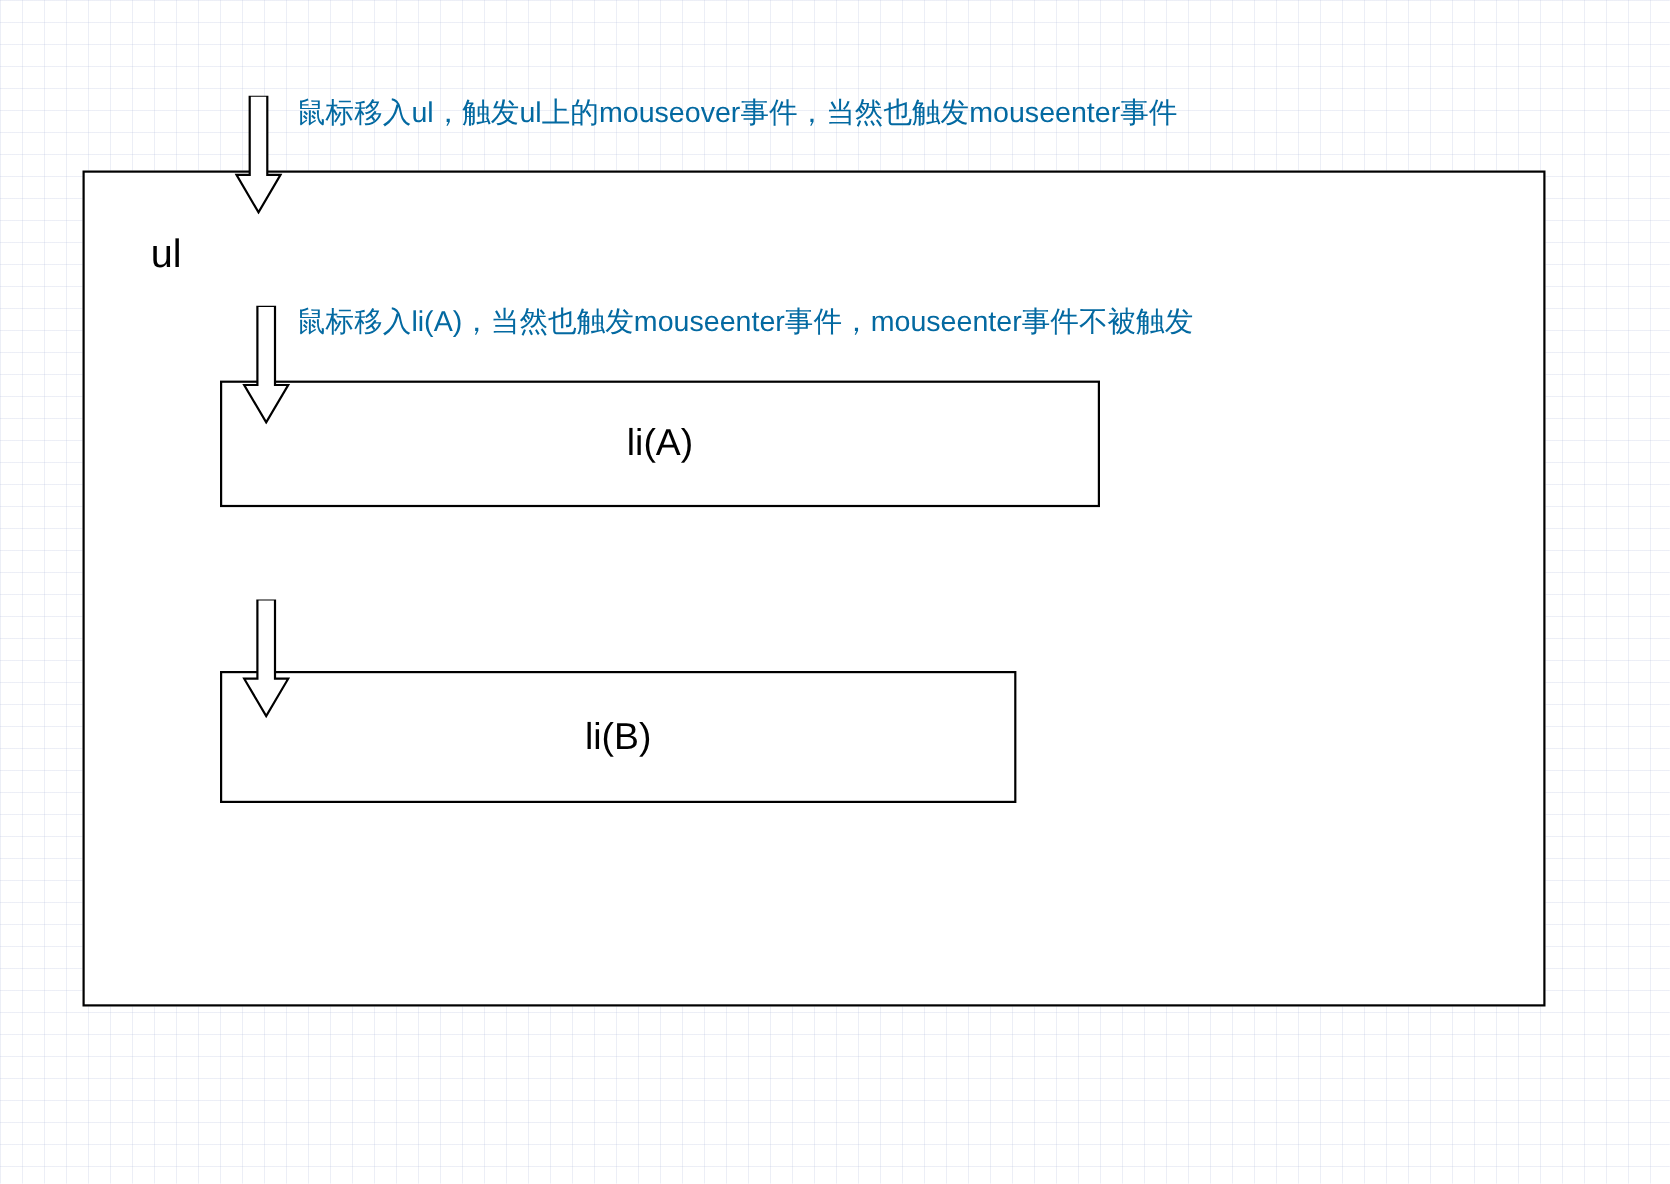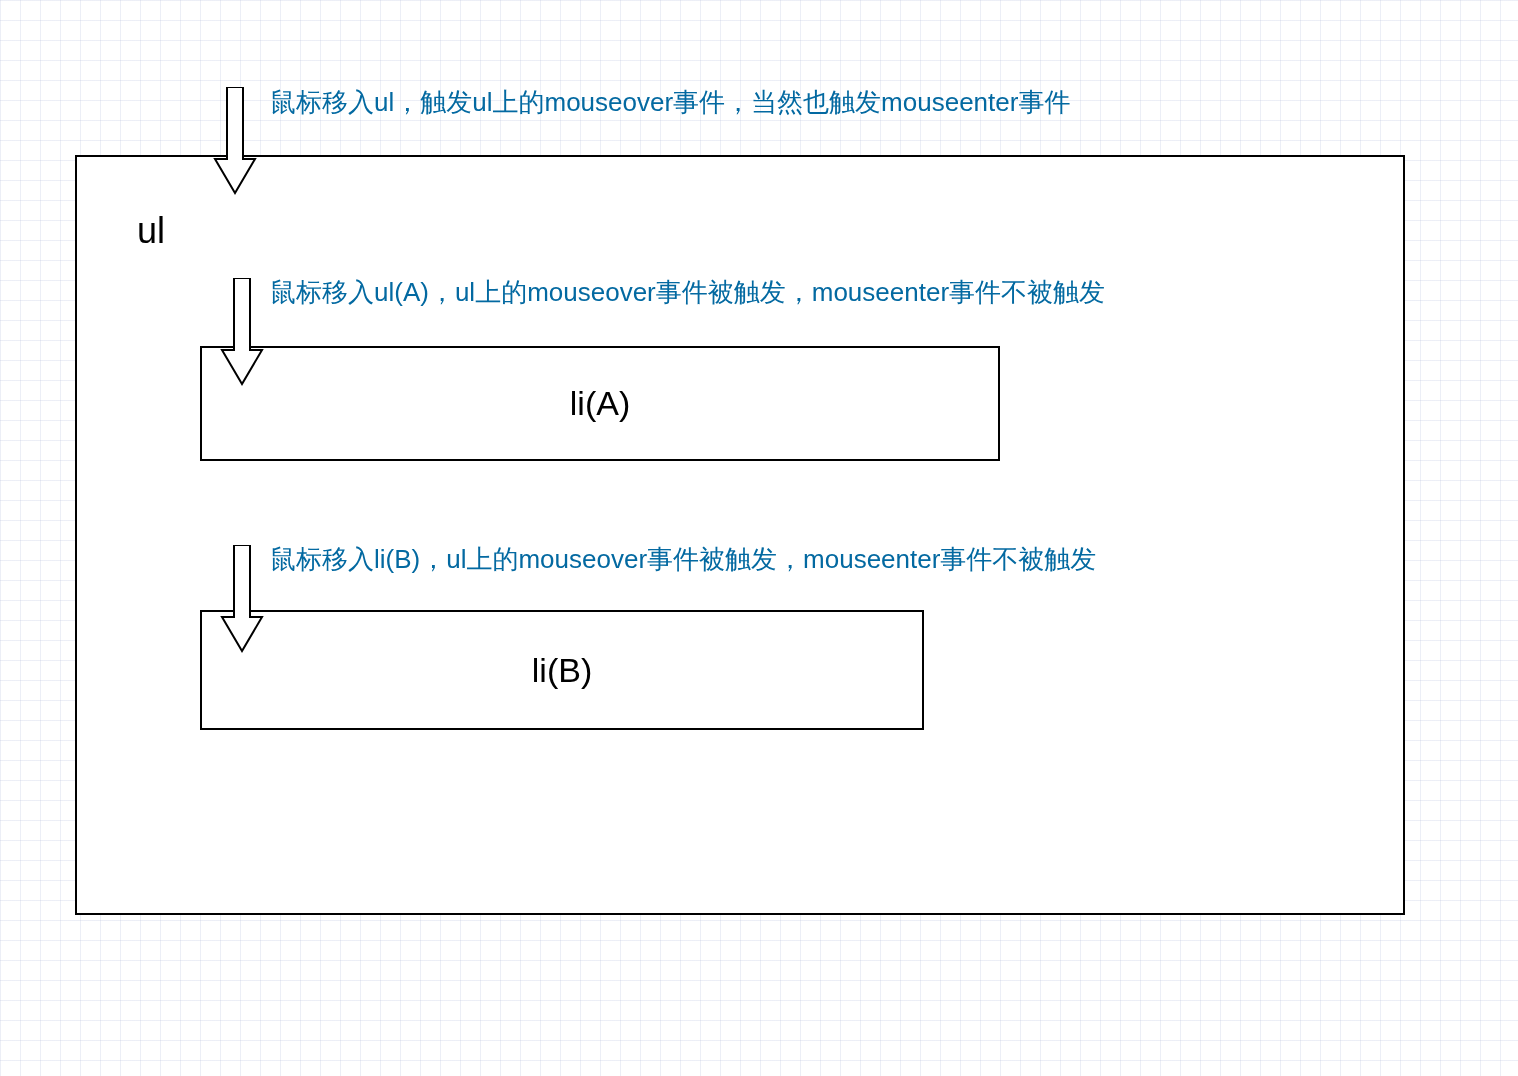--- a/index.html
+++ b/index.html
@@ -90,22 +90,21 @@
 
   <div class="li-box li-a">
     <span class="li-label">li(A)</span>
   </div>
 
   <div class="li-box li-b">
     <span class="li-label">li(B)</span>
   </div>
 
   <div class="annotation ann-1">鼠标移入ul，触发ul上的mouseover事件，当然也触发mouseenter事件</div>
-  <div class="annotation ann-2">鼠标移入ul(A)，ul上的mouseover事件被触发，mouseenter事件不被触发</div>
-  <div class="annotation ann-3">鼠标移入li(B)，ul上的mouseover事件被触发，mouseenter事件不被触发</div>
+  <div class="annotation ann-2">鼠标移入li(A)，当然也触发mouseenter事件，mouseenter事件不被触发</div>
 
   <div class="arrow arrow-1">
     <svg width="44" height="108" viewBox="0 0 44 108">
       <path d="M 14 0 L 14 72 L 2 72 L 22 106 L 42 72 L 30 72 L 30 0 Z" fill="#ffffff" stroke="#000000" stroke-width="2"></path>
     </svg>
   </div>
 
   <div class="arrow arrow-2">
     <svg width="44" height="108" viewBox="0 0 44 108">
       <path d="M 14 0 L 14 72 L 2 72 L 22 106 L 42 72 L 30 72 L 30 0 Z" fill="#ffffff" stroke="#000000" stroke-width="2"></path>

